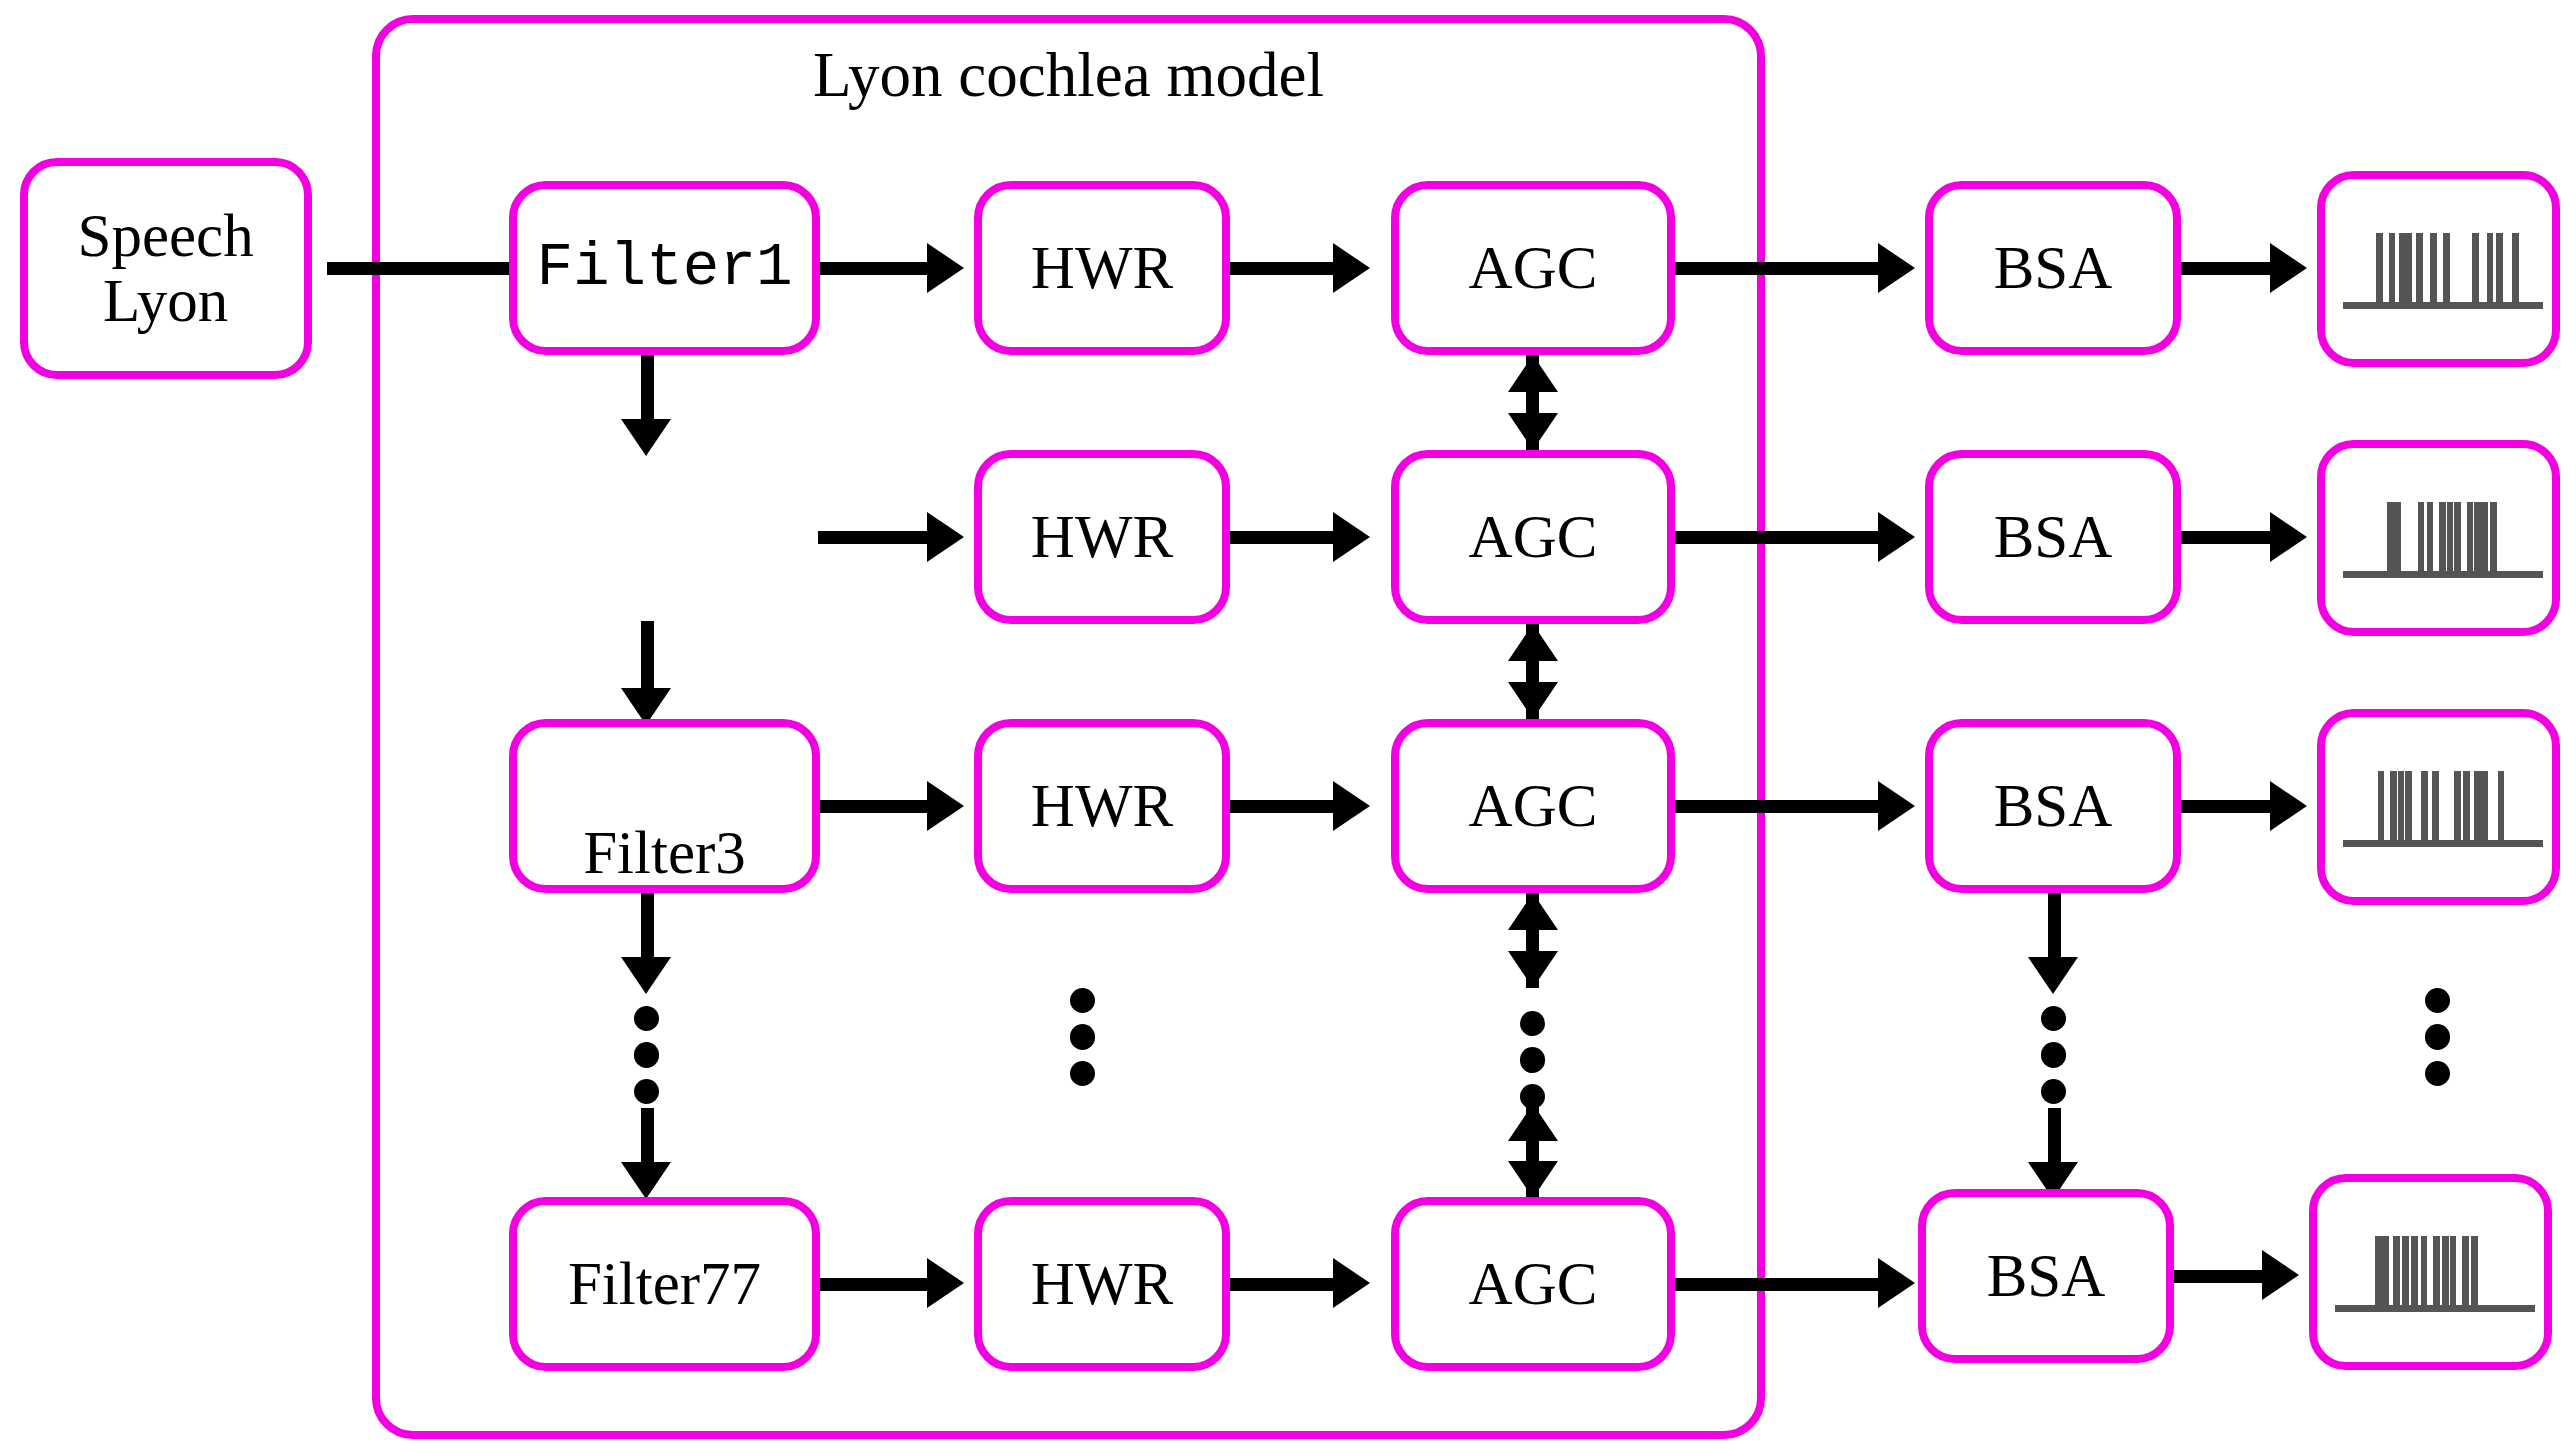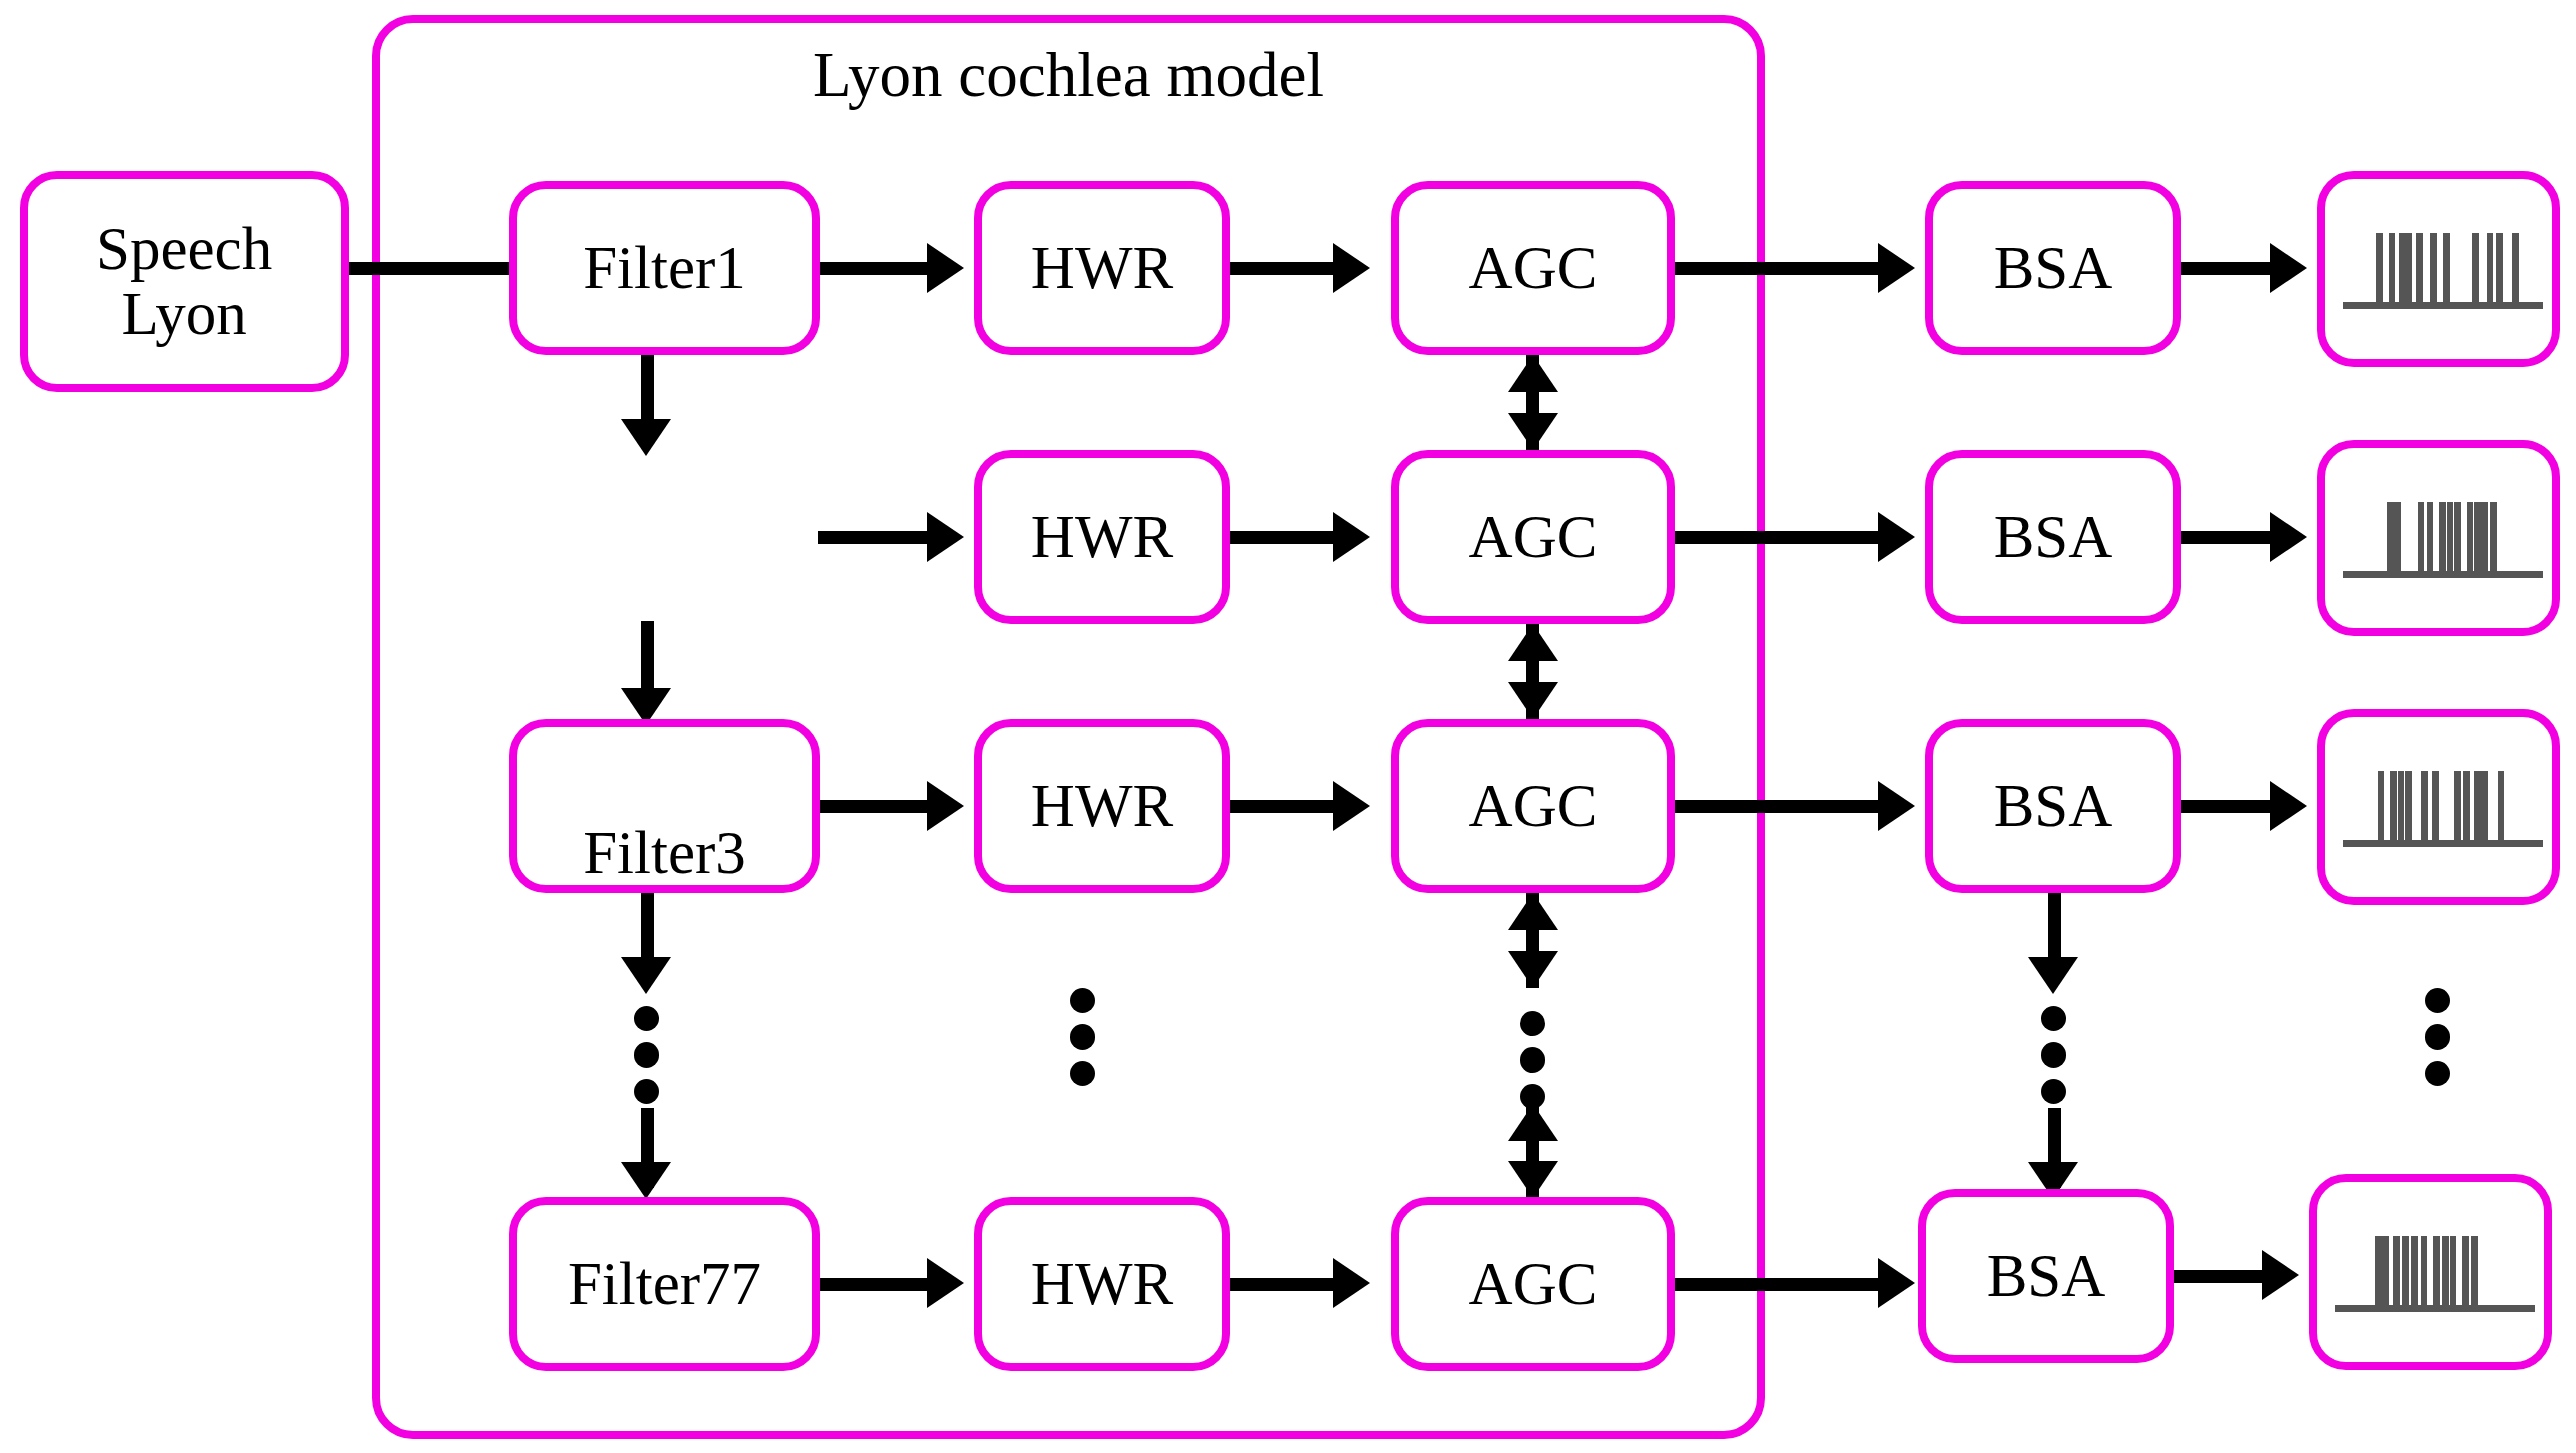--- a/index.html
+++ b/index.html
@@ -71,28 +71,28 @@
   .spiketrain .spk{position:absolute;width:6.8px;background:#555;}
 </style>
 </head>
 <body style="background: rgb(255, 255, 255);">
 
 <div id="stage">
 
   <div class="group-box" style="left:372px;top:14.7px;width:1393px;height:1424px;"></div>
   <div class="group-title" style="left:372px;top:44px;width:1393px;">Lyon cochlea model</div>
 
-  <div class="node two-line" style="left:19.6px;top:158px;width:329px;height:221px;margin-top:13px;">
+  <div class="node two-line" style="left:19.6px;top:158px;width:292px;height:221px;">
     <span>Speech</span>
     <span>Lyon</span>
   </div>
 
   <div class="hline" style="left:327px;top:262px;width:188px;"></div>
 
-  <div class="node" style="left:509px;top:181px;width:311px;height:174px;">
+  <div class="node" style="left:509px;top:181px;width:311px;height:174px;font-family:Liberation Mono, monospace;">
     <span>Filter1</span>
   </div>
   <div class="hline" style="left:818px;top:262px;width:113px;"></div>
   <div class="arrow-r" style="left:927px;top:243px;"></div>
 
   <div class="node" style="left:974px;top:181px;width:256px;height:174px;">
     <span>HWR</span>
   </div>
   <div class="hline" style="left:1229px;top:262px;width:108px;"></div>
   <div class="arrow-r" style="left:1333px;top:243px;"></div>

